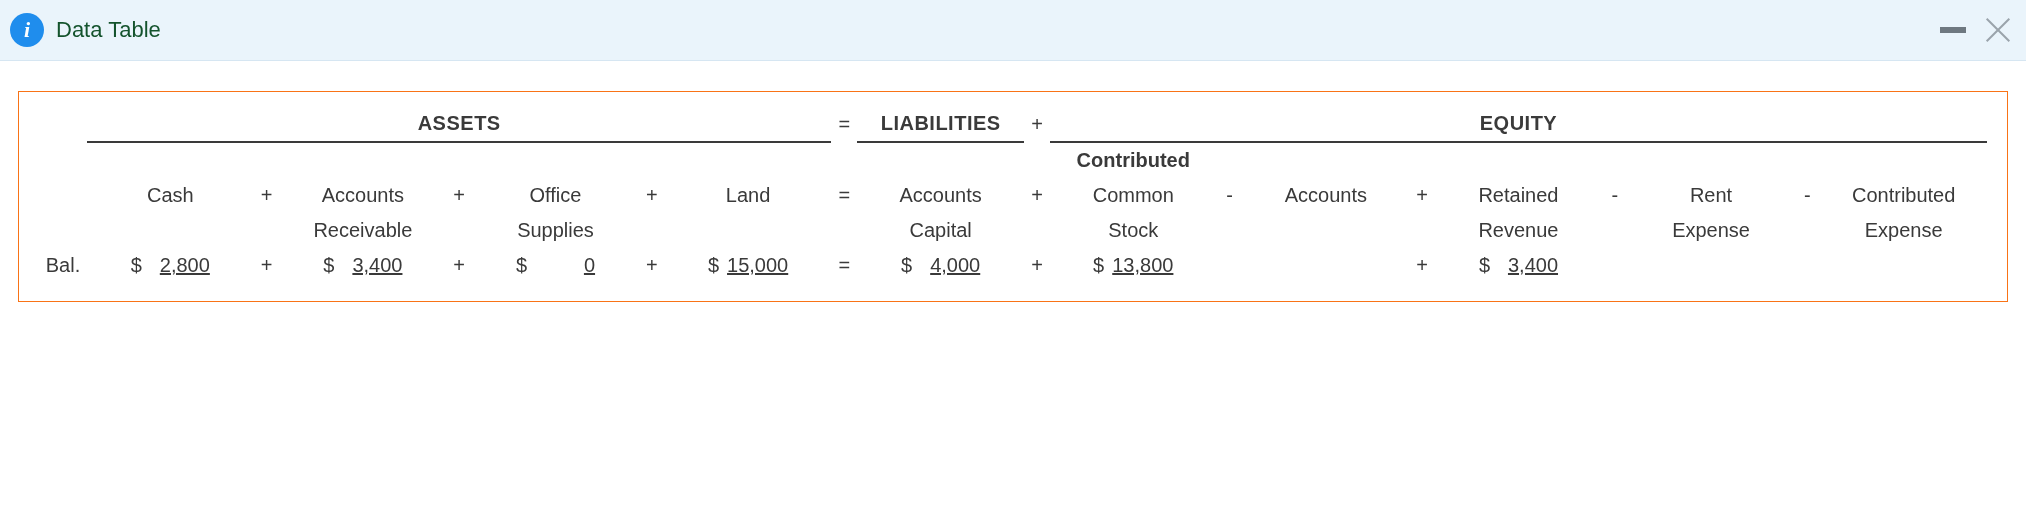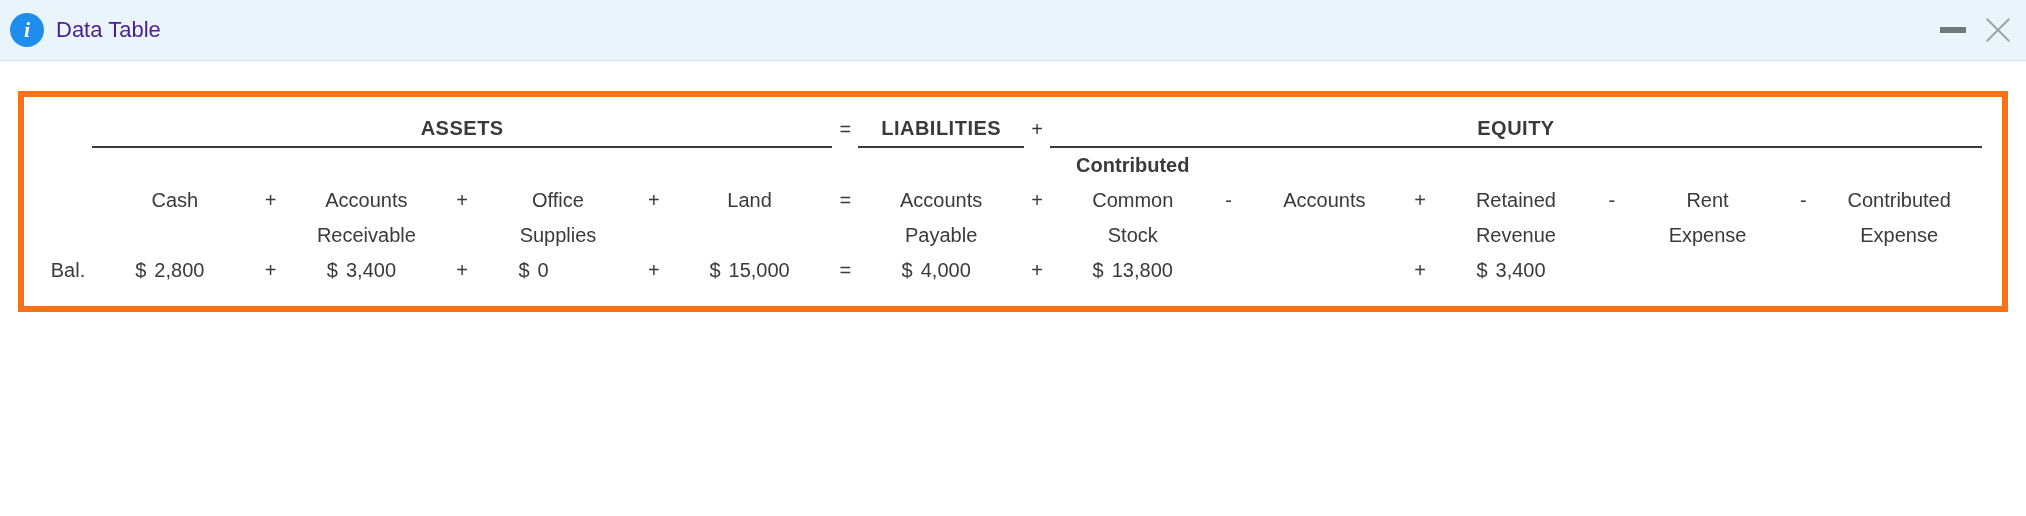--- a/index.html
+++ b/index.html
@@ -32,21 +32,21 @@
     color: #ffffff;
     display: inline-flex;
     align-items: center;
     justify-content: center;
     font-family: Georgia, "Times New Roman", serif;
     font-style: italic;
     font-weight: bold;
     font-size: 22px;
   }
   .header-title {
-    color: #4c1d95;
+    color: #14532d;
     font-size: 22px;
   }
   .header-right {
     display: flex;
     align-items: center;
     gap: 18px;
   }
   .min-icon {
     width: 26px;
     height: 6px;
@@ -68,21 +68,21 @@
     height: 32px;
     background: #9aa3ab;
   }
   .close-icon::before { transform: rotate(45deg); }
   .close-icon::after  { transform: rotate(-45deg); }
 
   .content {
     padding: 30px 18px 20px 18px;
   }
   .table-frame {
-    border: 6px solid #f97316;
+    border: 1px solid #f97316;
     padding: 14px 20px 18px 20px;
   }
 
   table.acct {
     border-collapse: collapse;
     width: 100%;
     table-layout: fixed;
   }
   table.acct td {
     padding: 6px 6px;
@@ -103,21 +103,21 @@
     text-align: left;
     padding-left: 6px;
   }
   .money {
     display: inline-flex;
     gap: 4px;
     align-items: baseline;
     justify-content: flex-end;
   }
   .money .cur { margin-right: 4px; }
-  .money .num { min-width: 60px; text-align: left; display: inline-block; }
+  .money .num { min-width: 60px; text-align: right; display: inline-block; text-decoration: underline; }
   .hdr-line2 { font-weight: normal; }
   .bold { font-weight: bold; }
 </style>
 </head>
 <body>
 
 <div class="header-bar">
   <div class="header-left">
     <span class="info-icon">i</span>
     <span class="header-title">Data Table</span>
@@ -197,21 +197,21 @@
       <tr class="hdr-line2">
         <td></td>
         <td></td>
         <td></td>
         <td>Receivable</td>
         <td></td>
         <td>Supplies</td>
         <td></td>
         <td></td>
         <td></td>
-        <td>Payable</td>
+        <td>Capital</td>
         <td></td>
         <td>Stock</td>
         <td></td>
         <td></td>
         <td></td>
         <td>Revenue</td>
         <td></td>
         <td>Expense</td>
         <td></td>
         <td>Expense</td>

